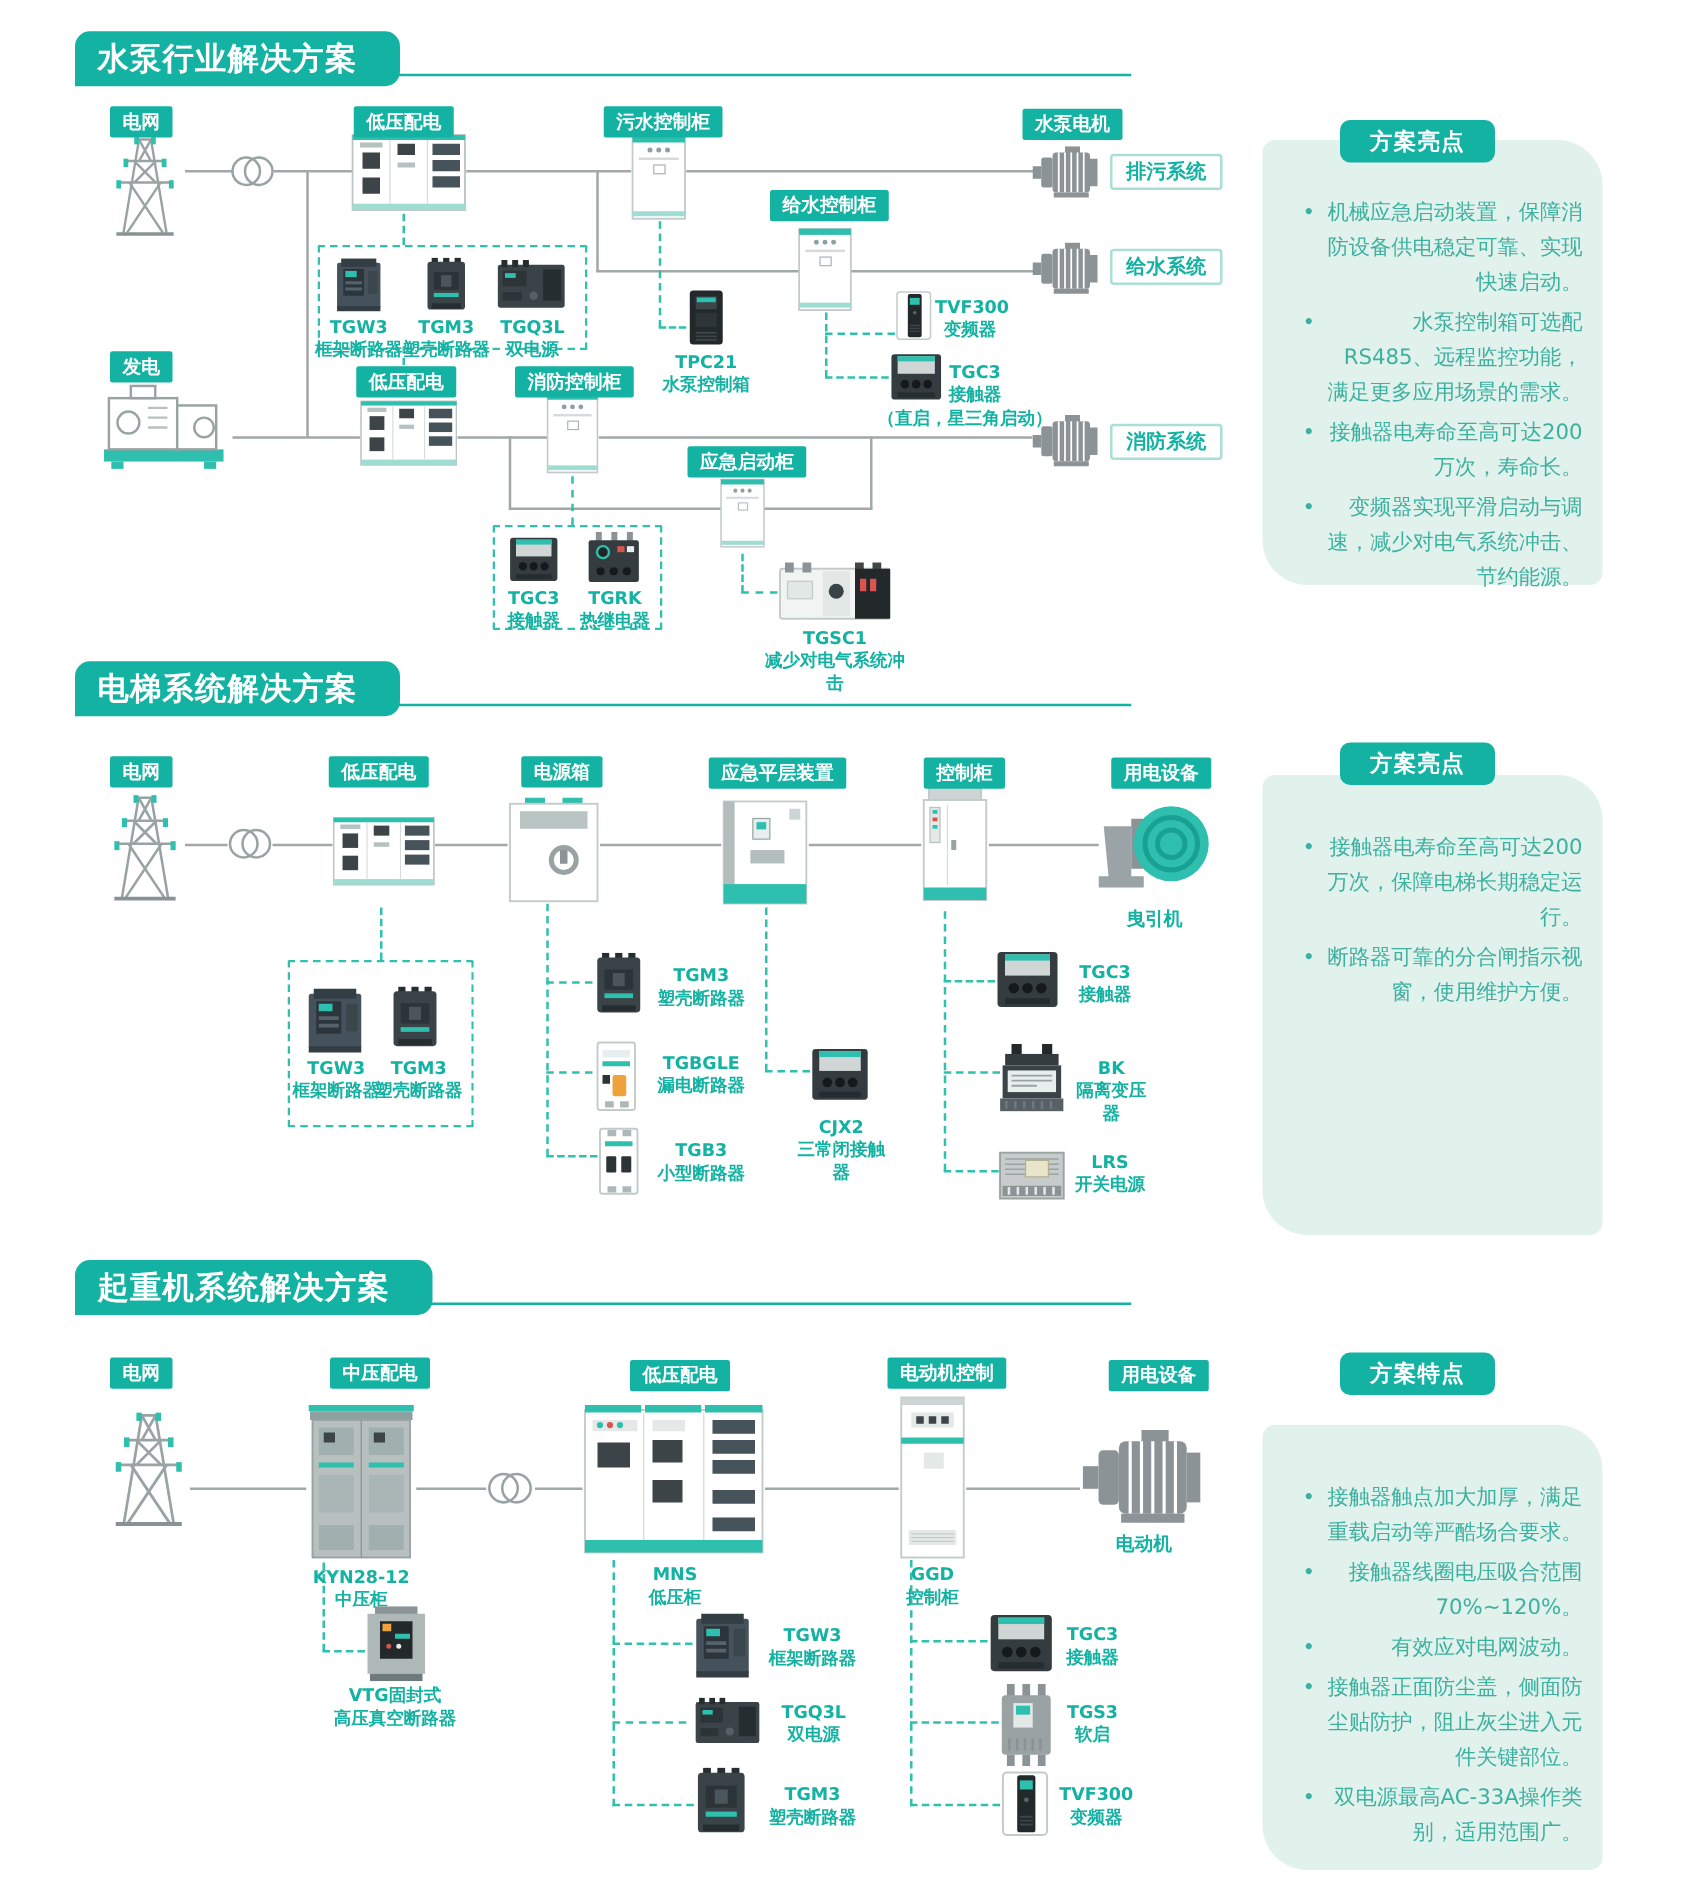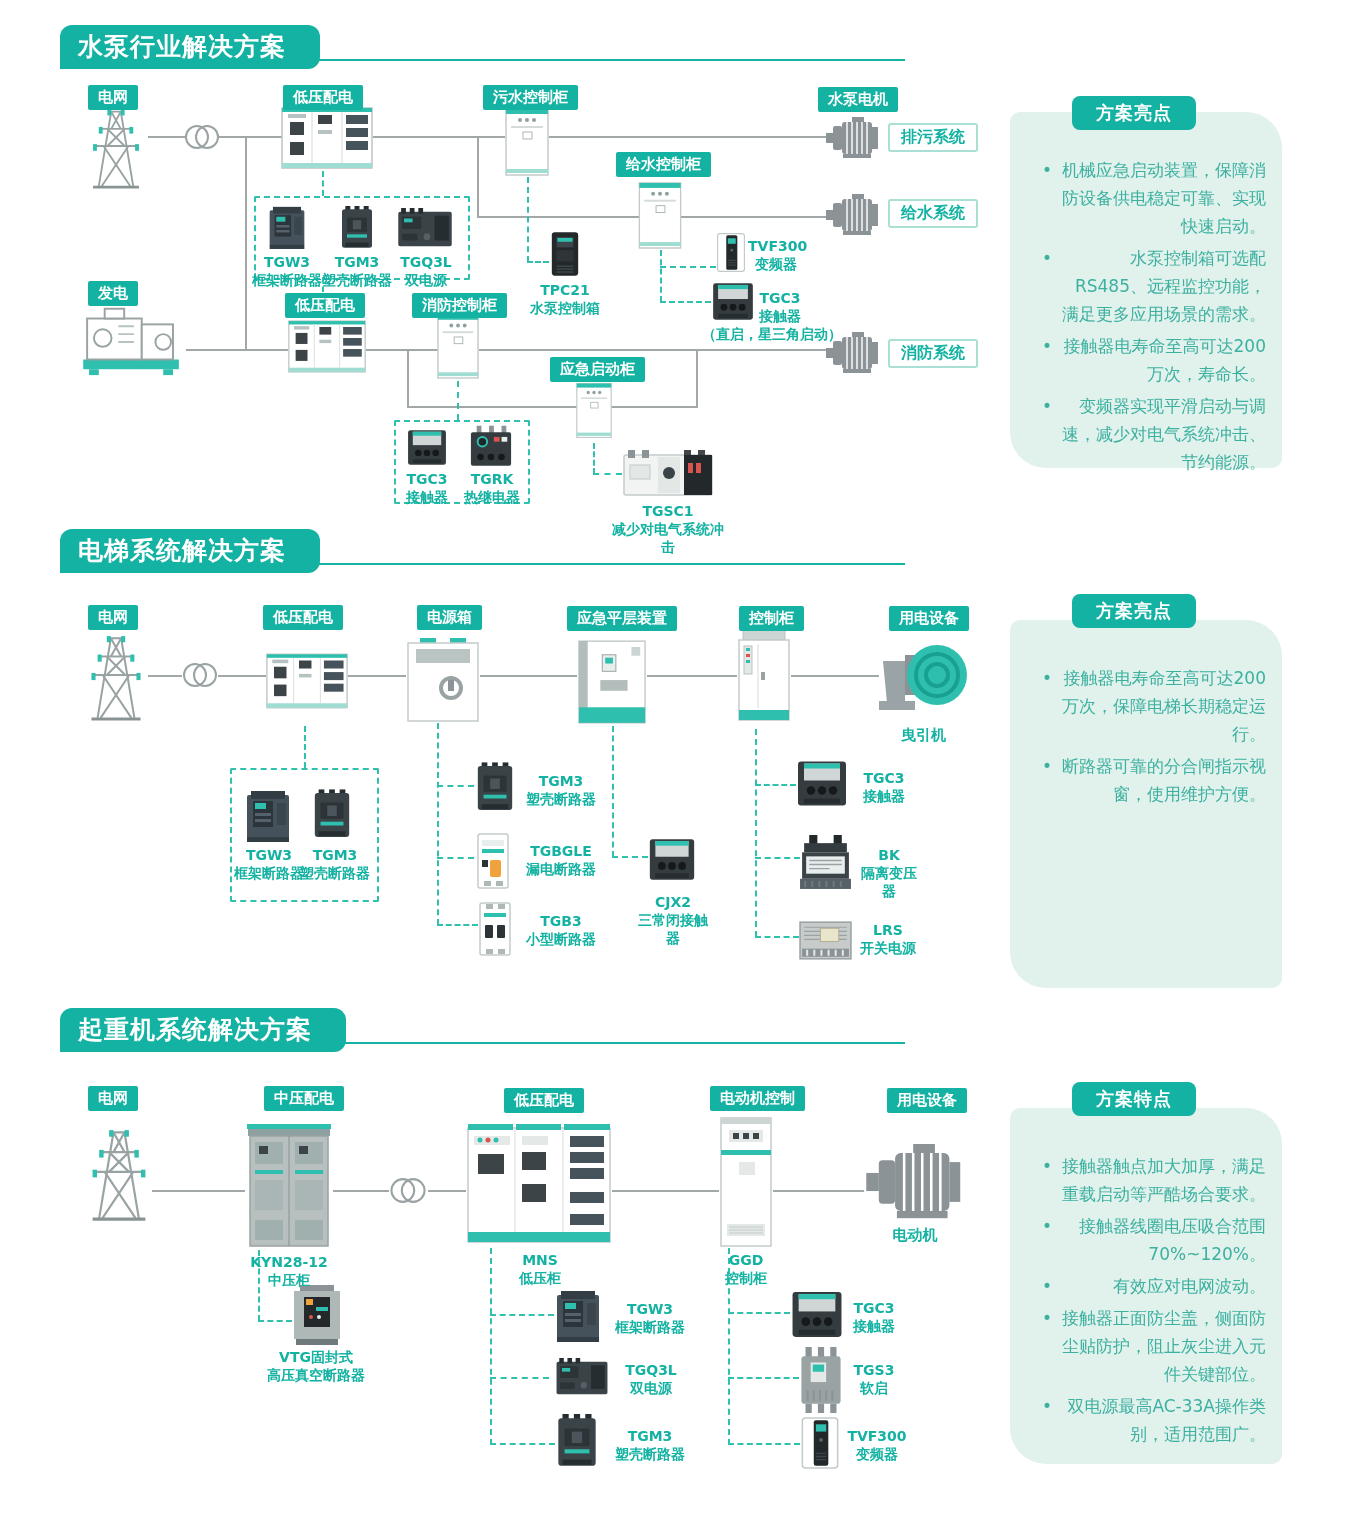--- a/index.html
+++ b/index.html
@@ -835,21 +835,21 @@
   <span class="ic" style="left:800px;top:1416px;width:40px;height:54px">
       <svg viewBox="0 0 38 52">
         <use href="#drive2"></use>
       </svg>
     </span>
   <div class="plabel" style="left:844px;top:1427px;width:66px">
     <div>TVF300</div>
     <div>变频器</div>
   </div>
 
-  <div class="panel" style="left:1010px;top:1108px;width:272px;height:356px">
+  <div class="panel" style="left:1010px;top:1140px;width:272px;height:356px">
     <ul>
       <li><span>接触器触点加大加厚，满足重载启动等严酷场合要求。</span></li>
       <li><span>接触器线圈电压吸合范围70%~120%。</span></li>
       <li><span>有效应对电网波动。</span></li>
       <li><span>接触器正面防尘盖，侧面防尘贴防护，阻止灰尘进入元件关键部位。</span></li>
       <li><span>双电源最高AC-33A操作类别，适用范围广。</span></li>
     </ul>
   </div>
   <div class="badge" style="left:1072px;top:1082px">方案特点</div>
 

